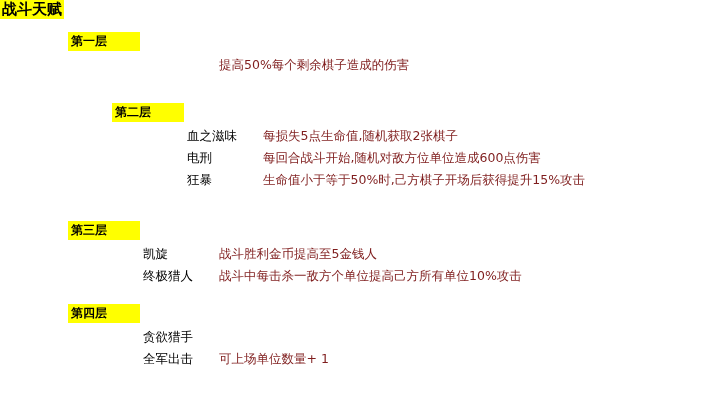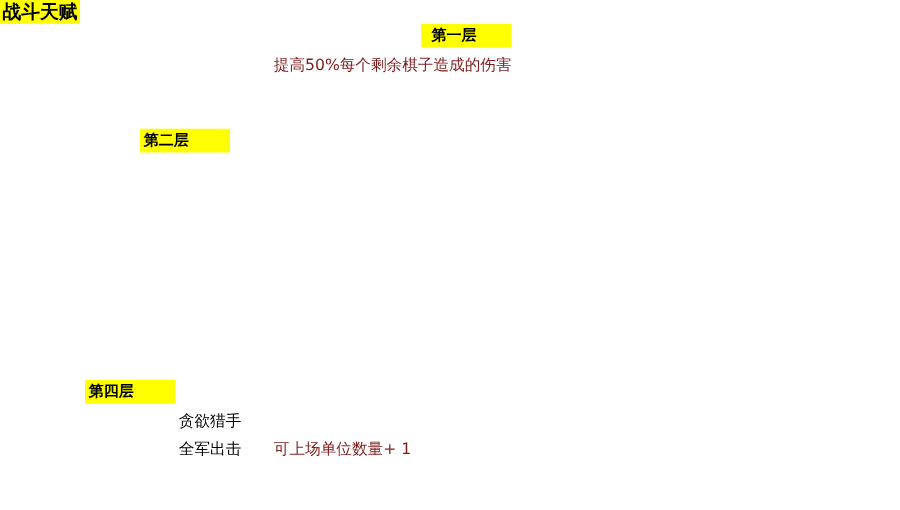--- a/index.html
+++ b/index.html
@@ -72,35 +72,60 @@
     margin-left: 151px;
   }
 </style>
 </head>
 <body>
 
 <div class="page">
 
   <div class="doc-title">战斗天赋</div>
 
-  <div class="tier" style="top: 17px; text-align: right;">
+  <div class="tier" style="top: 30px;">
     <div class="tier-header">第一层</div>
     <div class="entries">
       <div class="entry no-name">
 
         <span class="desc">提高50%每个剩余棋子造成的伤害</span>
       </div>
     </div>
   </div>
 
   <div class="tier" style="top: 101px; margin-left: 44px;">
     <div class="tier-header">第二层</div>
+    <div class="entries">
+      <div class="entry">
+        <span class="name">血之滋味</span>
+        <span class="desc">每损失5点生命值,随机获取2张棋子</span>
+      </div>
+      <div class="entry">
+        <span class="name">电刑</span>
+        <span class="desc">每回合战斗开始,随机对敌方位单位造成600点伤害</span>
+      </div>
+      <div class="entry">
+        <span class="name">狂暴</span>
+        <span class="desc">生命值小于等于50%时,己方棋子开场后获得提升15%攻击</span>
+      </div>
+    </div>
   </div>
 
   <div class="tier" style="top: 219px;">
+    <div class="tier-header">第三层</div>
+    <div class="entries">
+      <div class="entry">
+        <span class="name">凯旋</span>
+        <span class="desc">战斗胜利金币提高至5金钱人</span>
+      </div>
+      <div class="entry">
+        <span class="name">终极猎人</span>
+        <span class="desc">战斗中每击杀一敌方个单位提高己方所有单位10%攻击</span>
+      </div>
+    </div>
   </div>
 
   <div class="tier" style="top: 302px;">
     <div class="tier-header">第四层</div>
     <div class="entries">
       <div class="entry">
         <span class="name">贪欲猎手</span>
       </div>
       <div class="entry">
         <span class="name">全军出击</span>

